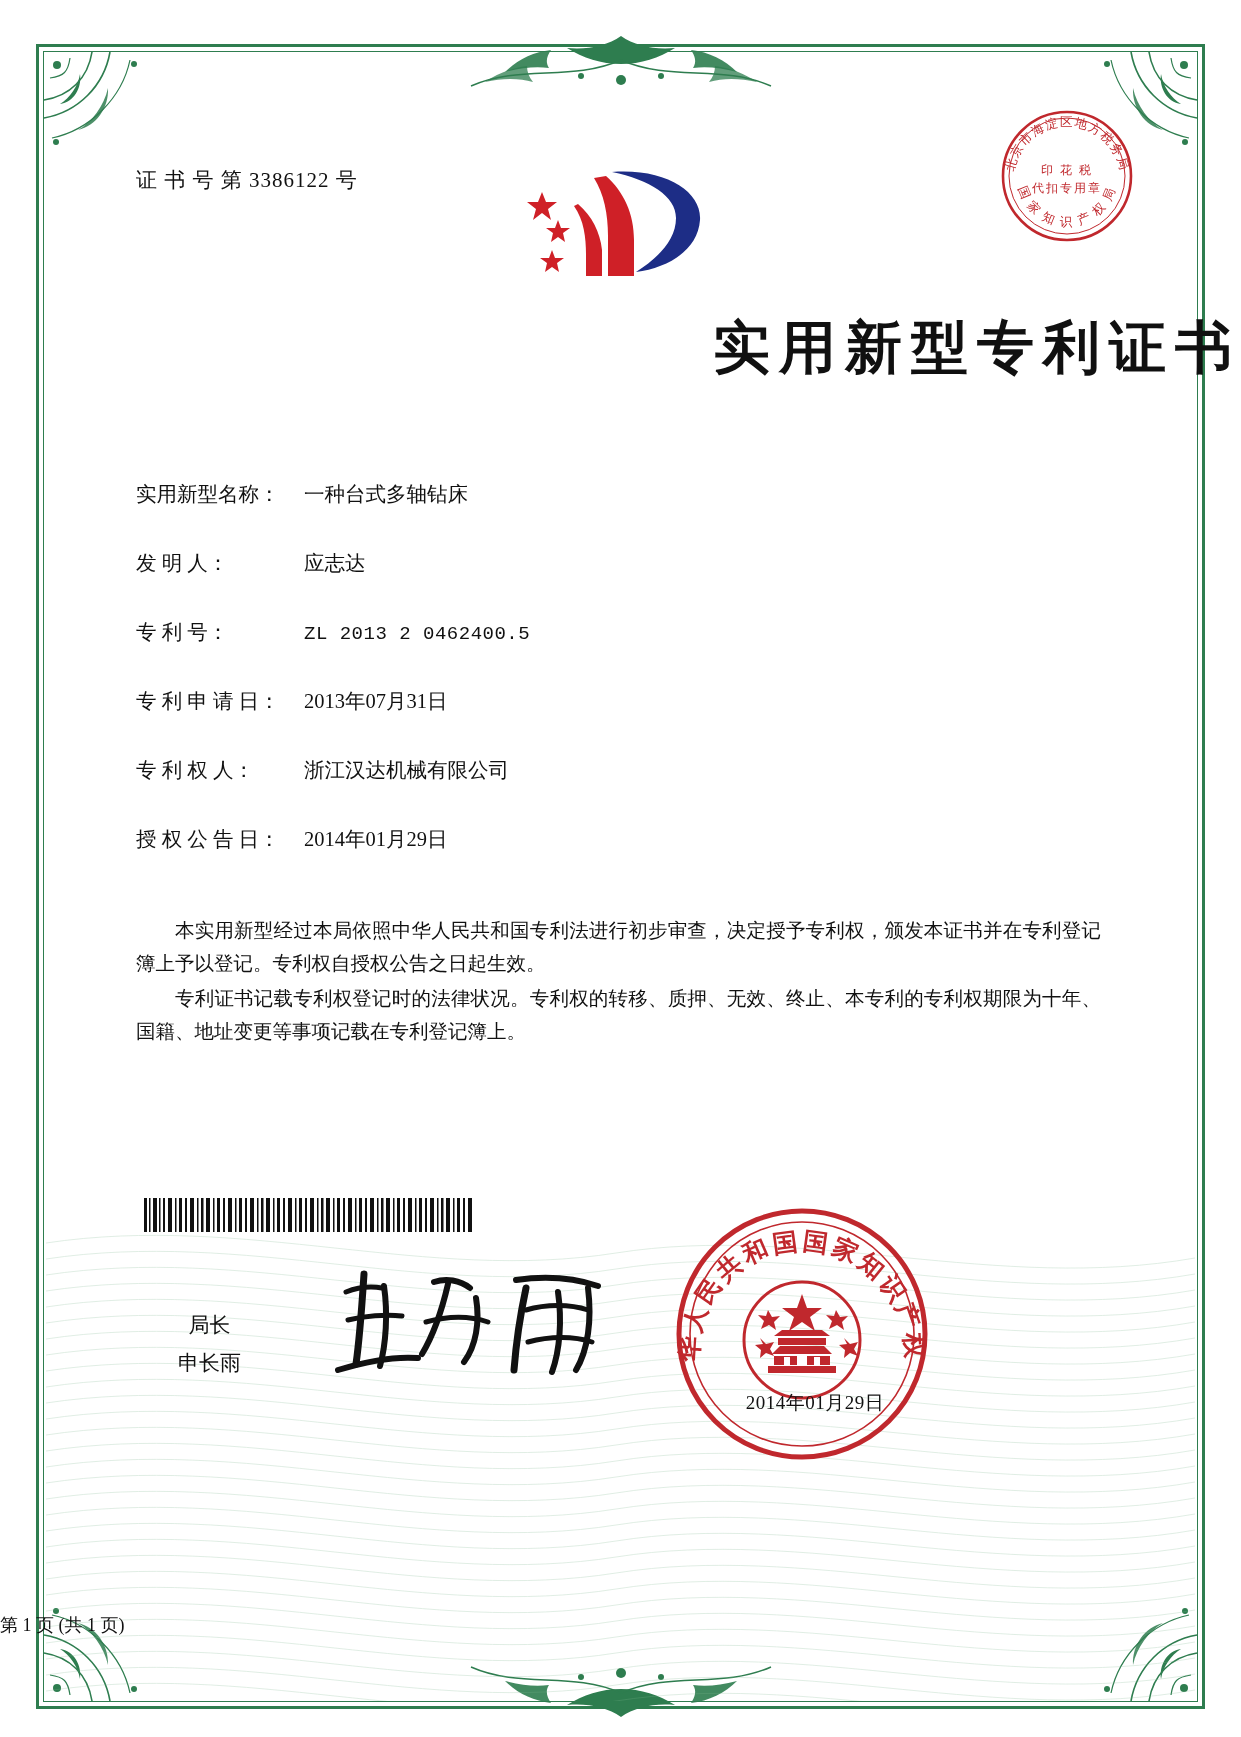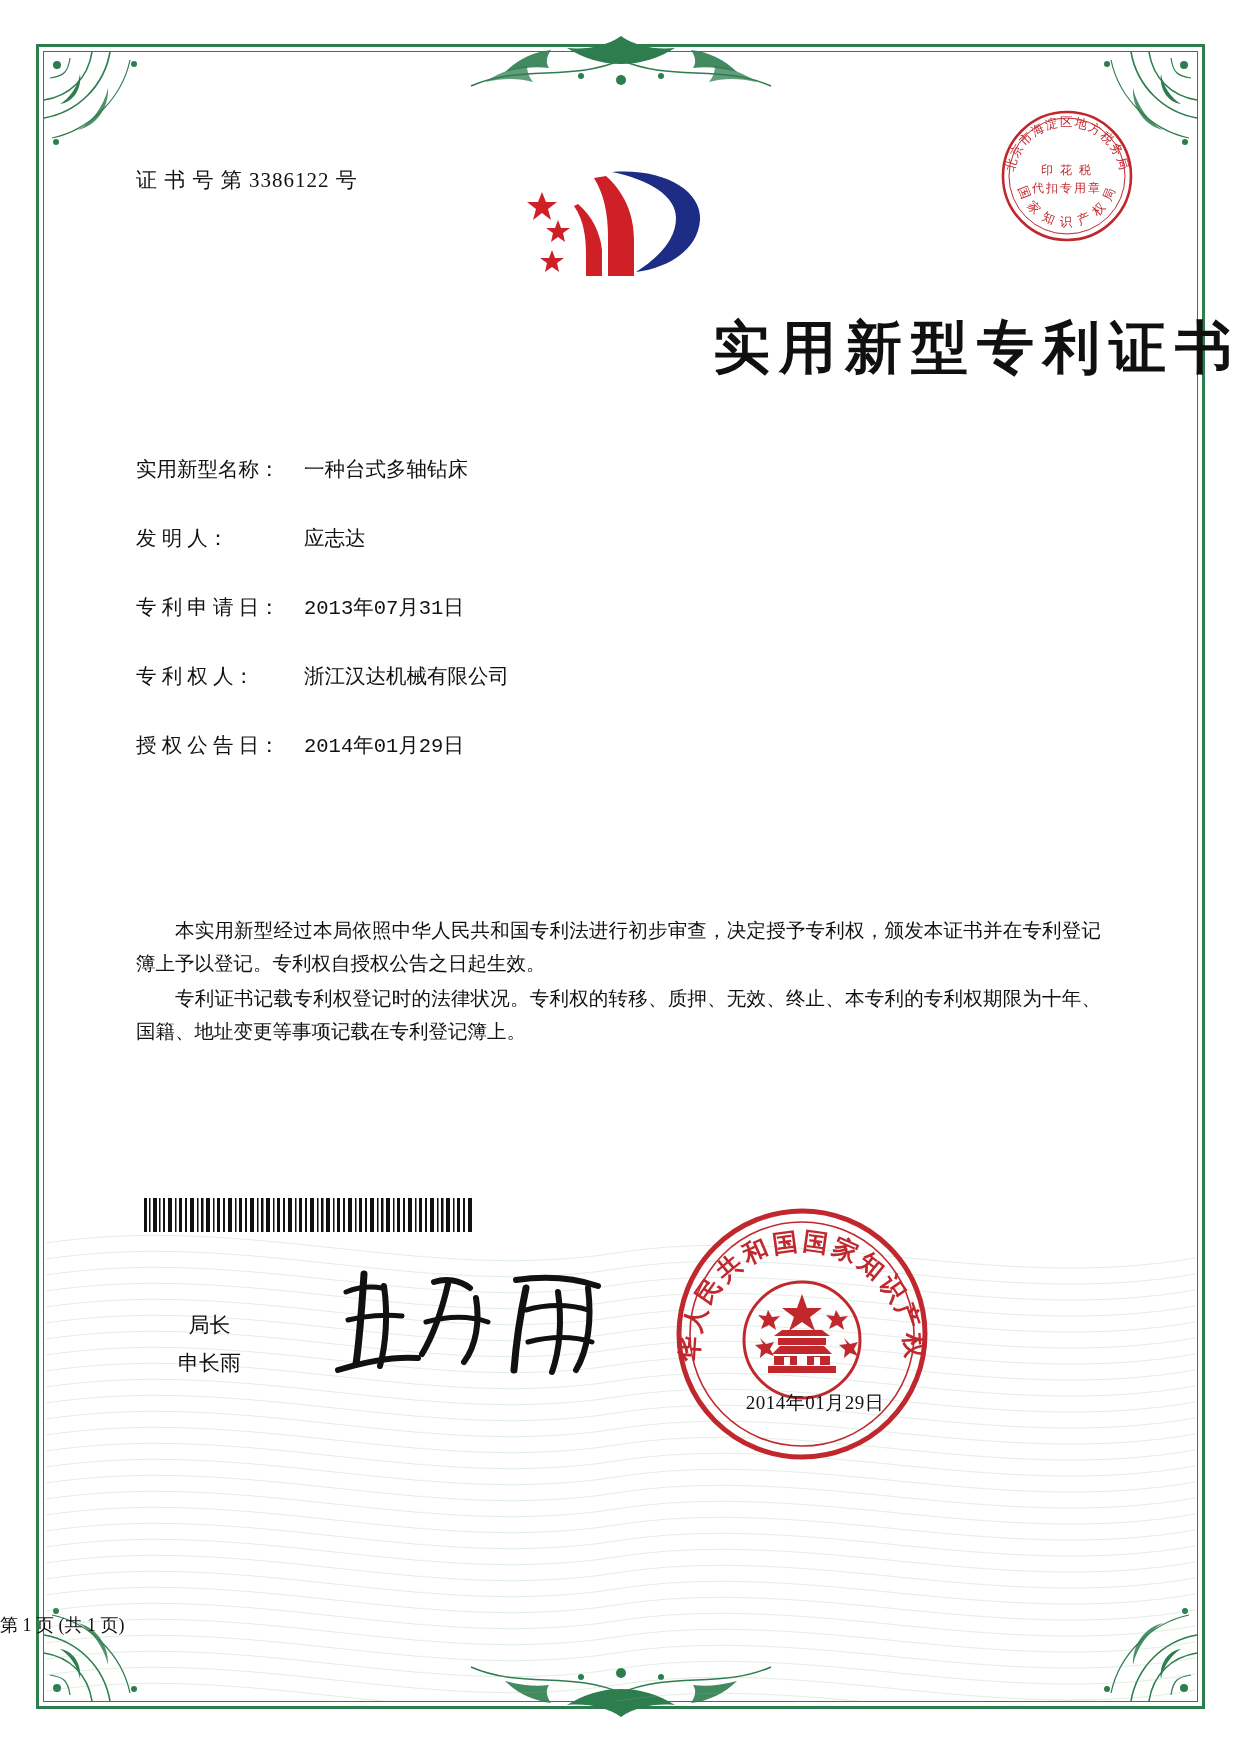--- a/index.html
+++ b/index.html
@@ -121,37 +121,37 @@
     letter-spacing: 9px;
     font-weight: bold;
     font-family: "Liberation Serif", "DejaVu Serif", serif;
     color: #101010;
   }
 
   
   .fields {
     position: absolute;
     left: 136px;
-    top: 447px;
+    top: 472px;
     width: 960px;
   }
   .field-row {
     display: flex;
     align-items: baseline;
     margin-bottom: 41px;
     font-size: 20.5px;
   }
   .field-label {
     width: 168px;
     flex: 0 0 168px;
     white-space: nowrap;
     font-family: "Liberation Serif", serif;
   }
   .field-value {
-    font-family: Liberation Mono, monospace;
+    font-family: Liberation Serif, serif;
     font-size: 20.5px;
   }
   .mono-val {
     font-family: "Liberation Mono", "DejaVu Sans Mono", monospace;
     font-size: 19px;
     letter-spacing: .5px;
   }
 
   
   .body-text {
@@ -411,20 +411,24 @@
   <div class="title">实用新型专利证书</div>
 
   <div class="fields">
     <div class="field-row">
       <div class="field-label">实用新型名称：</div>
       <div class="field-value">一种台式多轴钻床</div>
     </div>
     <div class="field-row">
       <div class="field-label">发    明    人：</div>
       <div class="field-value">应志达</div>
+    </div>
+    <div class="field-row">
+      <div class="field-label">专    利    号：</div>
+      <div class="field-value mono-val">ZL 2013 2 0462400.5</div>
     </div>
     <div class="field-row">
       <div class="field-label">专 利 申 请 日：</div>
       <div class="field-value">2013年07月31日</div>
     </div>
     <div class="field-row">
       <div class="field-label">专 利 权 人：</div>
       <div class="field-value">浙江汉达机械有限公司</div>
     </div>
     <div class="field-row">

